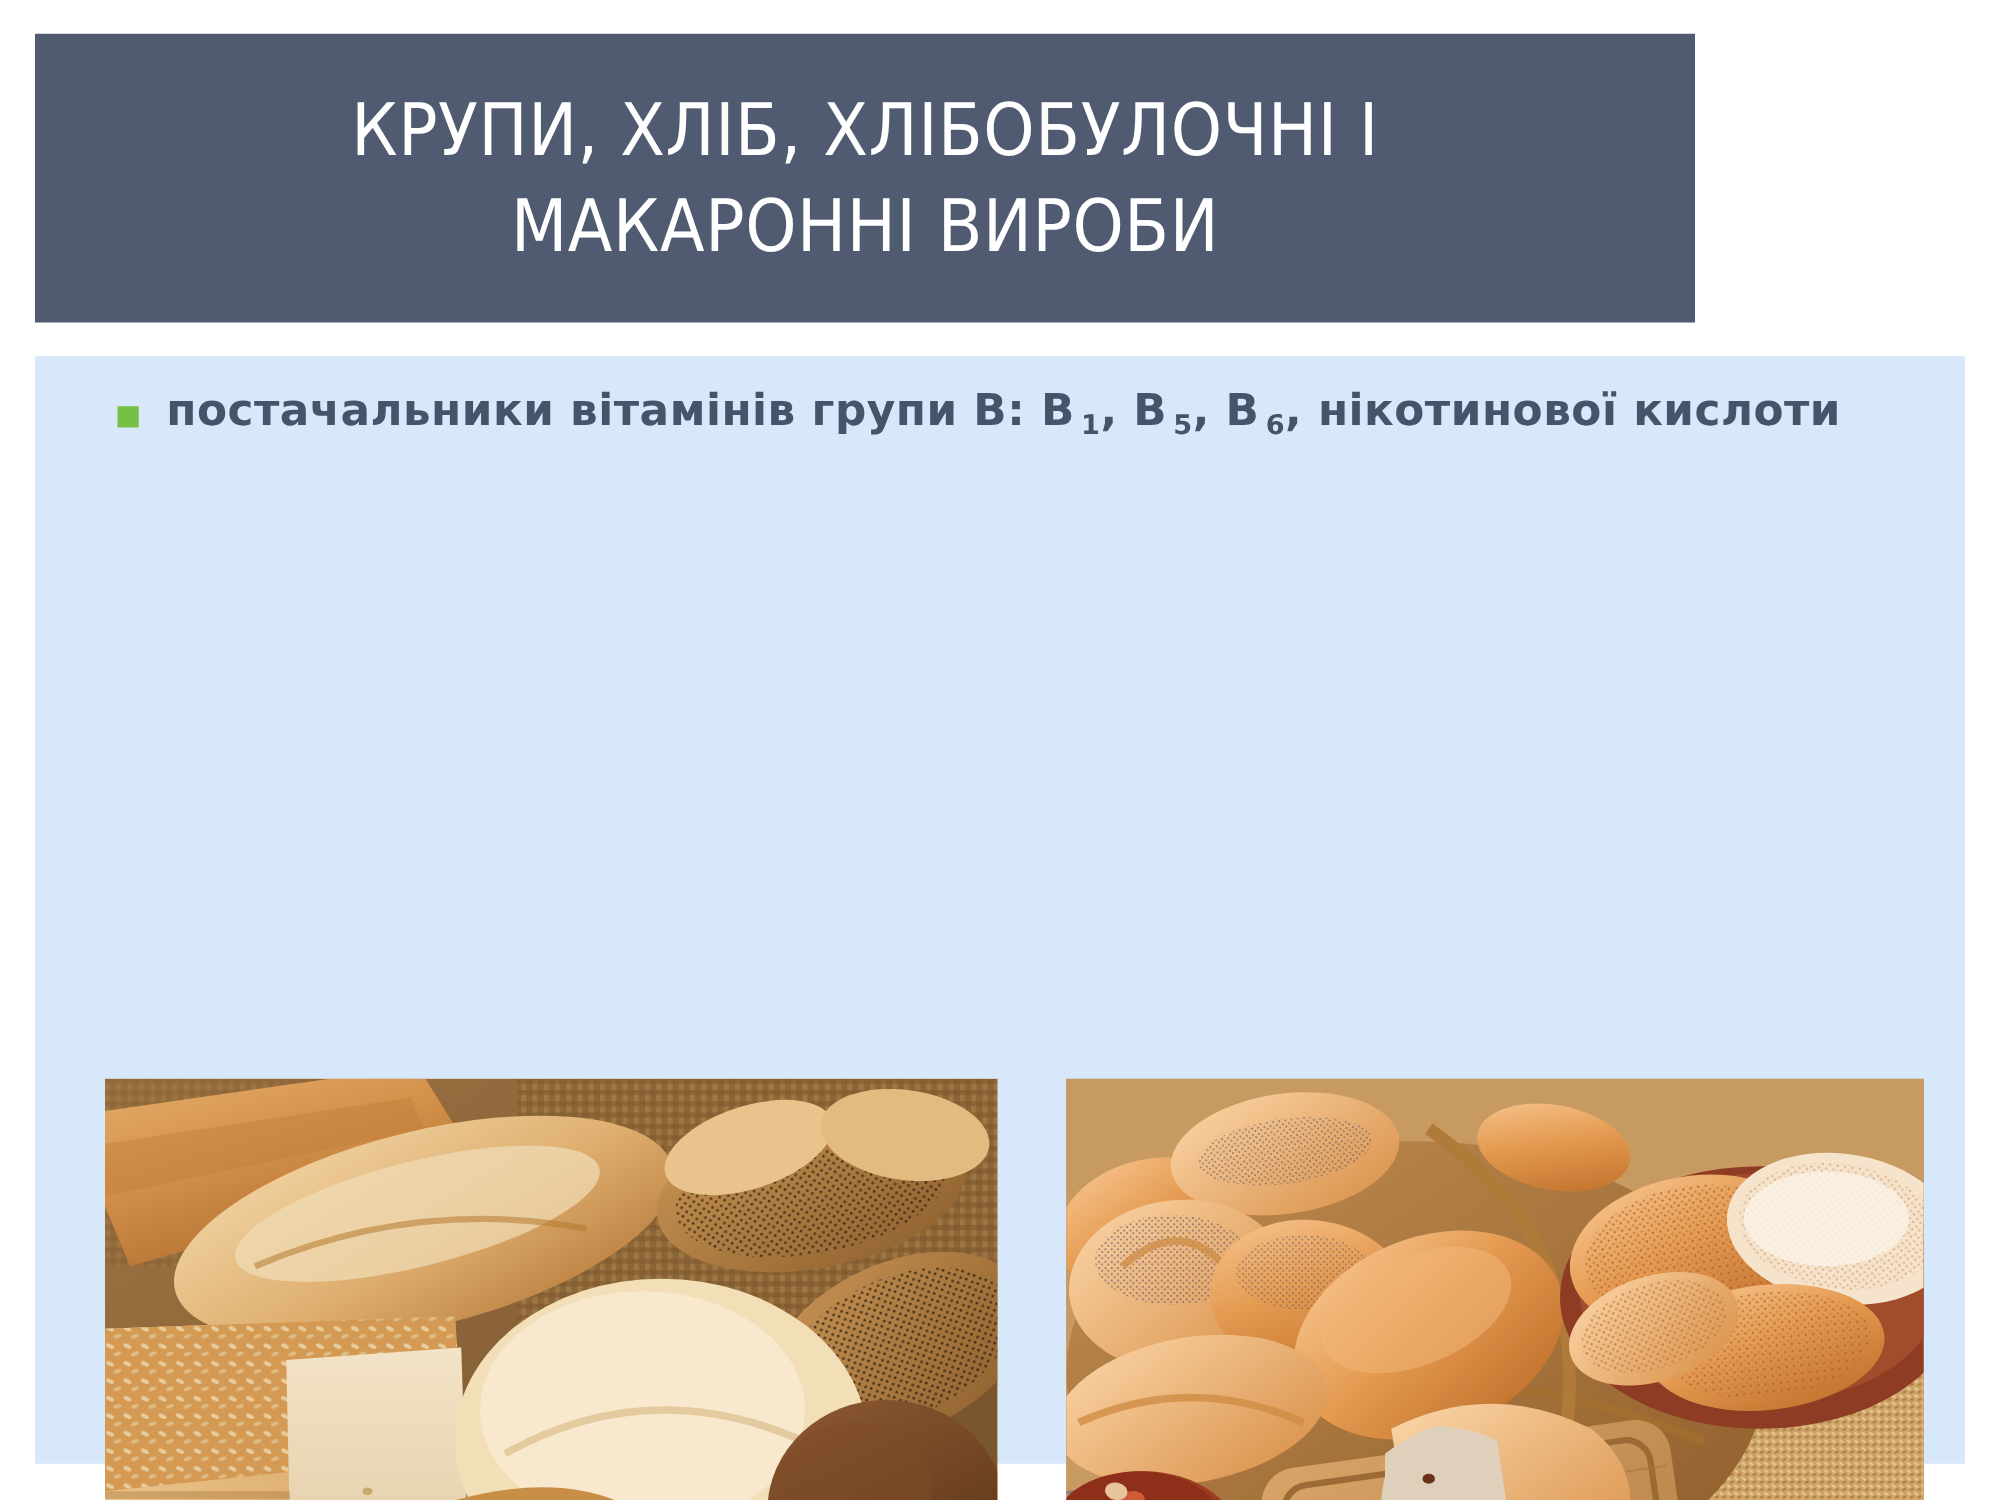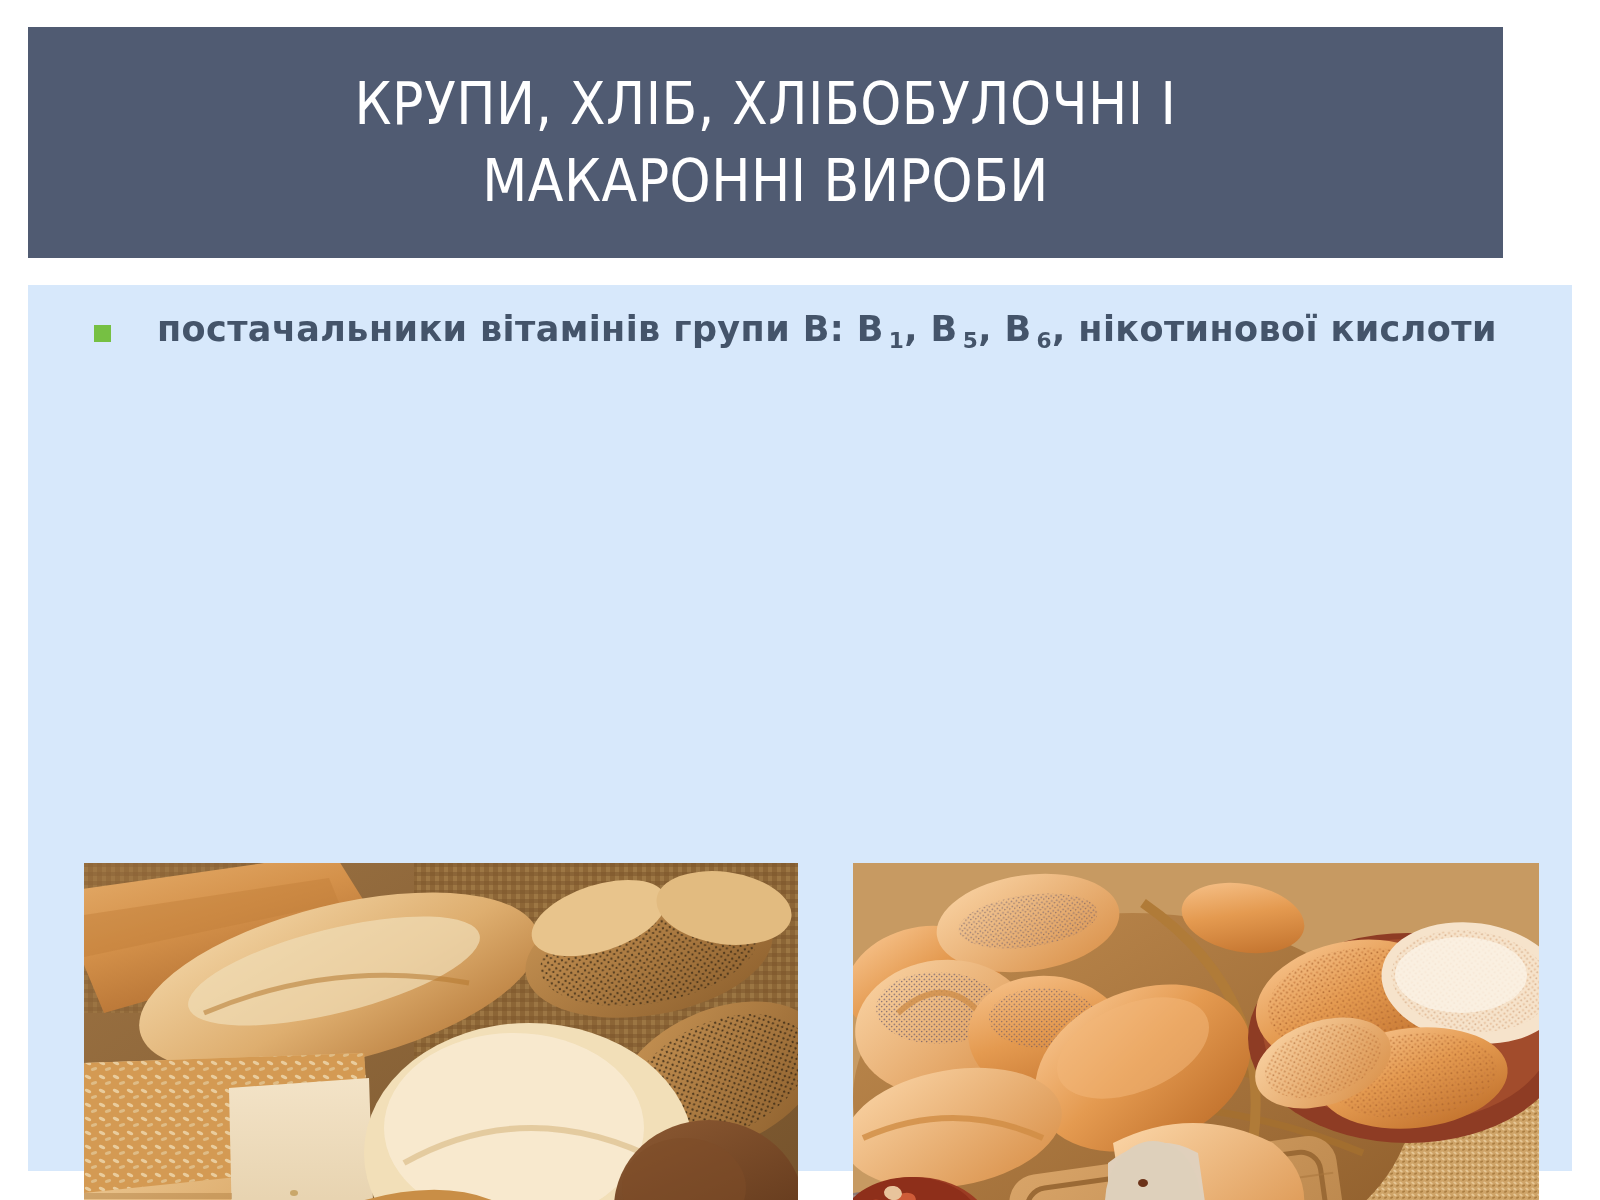--- a/index.html
+++ b/index.html
@@ -13,21 +13,21 @@
     position: relative;
     overflow: hidden;
     font-family: "Liberation Sans", sans-serif;
   }
 
   
   #title-banner {
     position: absolute;
     left: 28px;
     top: 27px;
-    width: 1475px;
+    width: 1328px;
     height: 231px;
     background: #505B72;
     display: flex;
     align-items: center;
     justify-content: center;
     box-sizing: border-box;
     padding: 0 40px;
   }
   #title-text {
     color: #ffffff;
@@ -74,21 +74,20 @@
   }
   .bullet-text {
     color: #44546A;
     font-size: 35px;
     line-height: 1.30;
     font-weight: 700;
     letter-spacing: 0.4px;
     text-align: justify;
     font-family: "DejaVu Sans", sans-serif;
     flex: 1 1 auto;
-    margin-left: 24px;
   }
   .bullet-text sub {
     font-size: 0.62em;
     vertical-align: baseline;
     position: relative;
     top: 0.34em;
     margin-left: 5px;
   }
 
   

